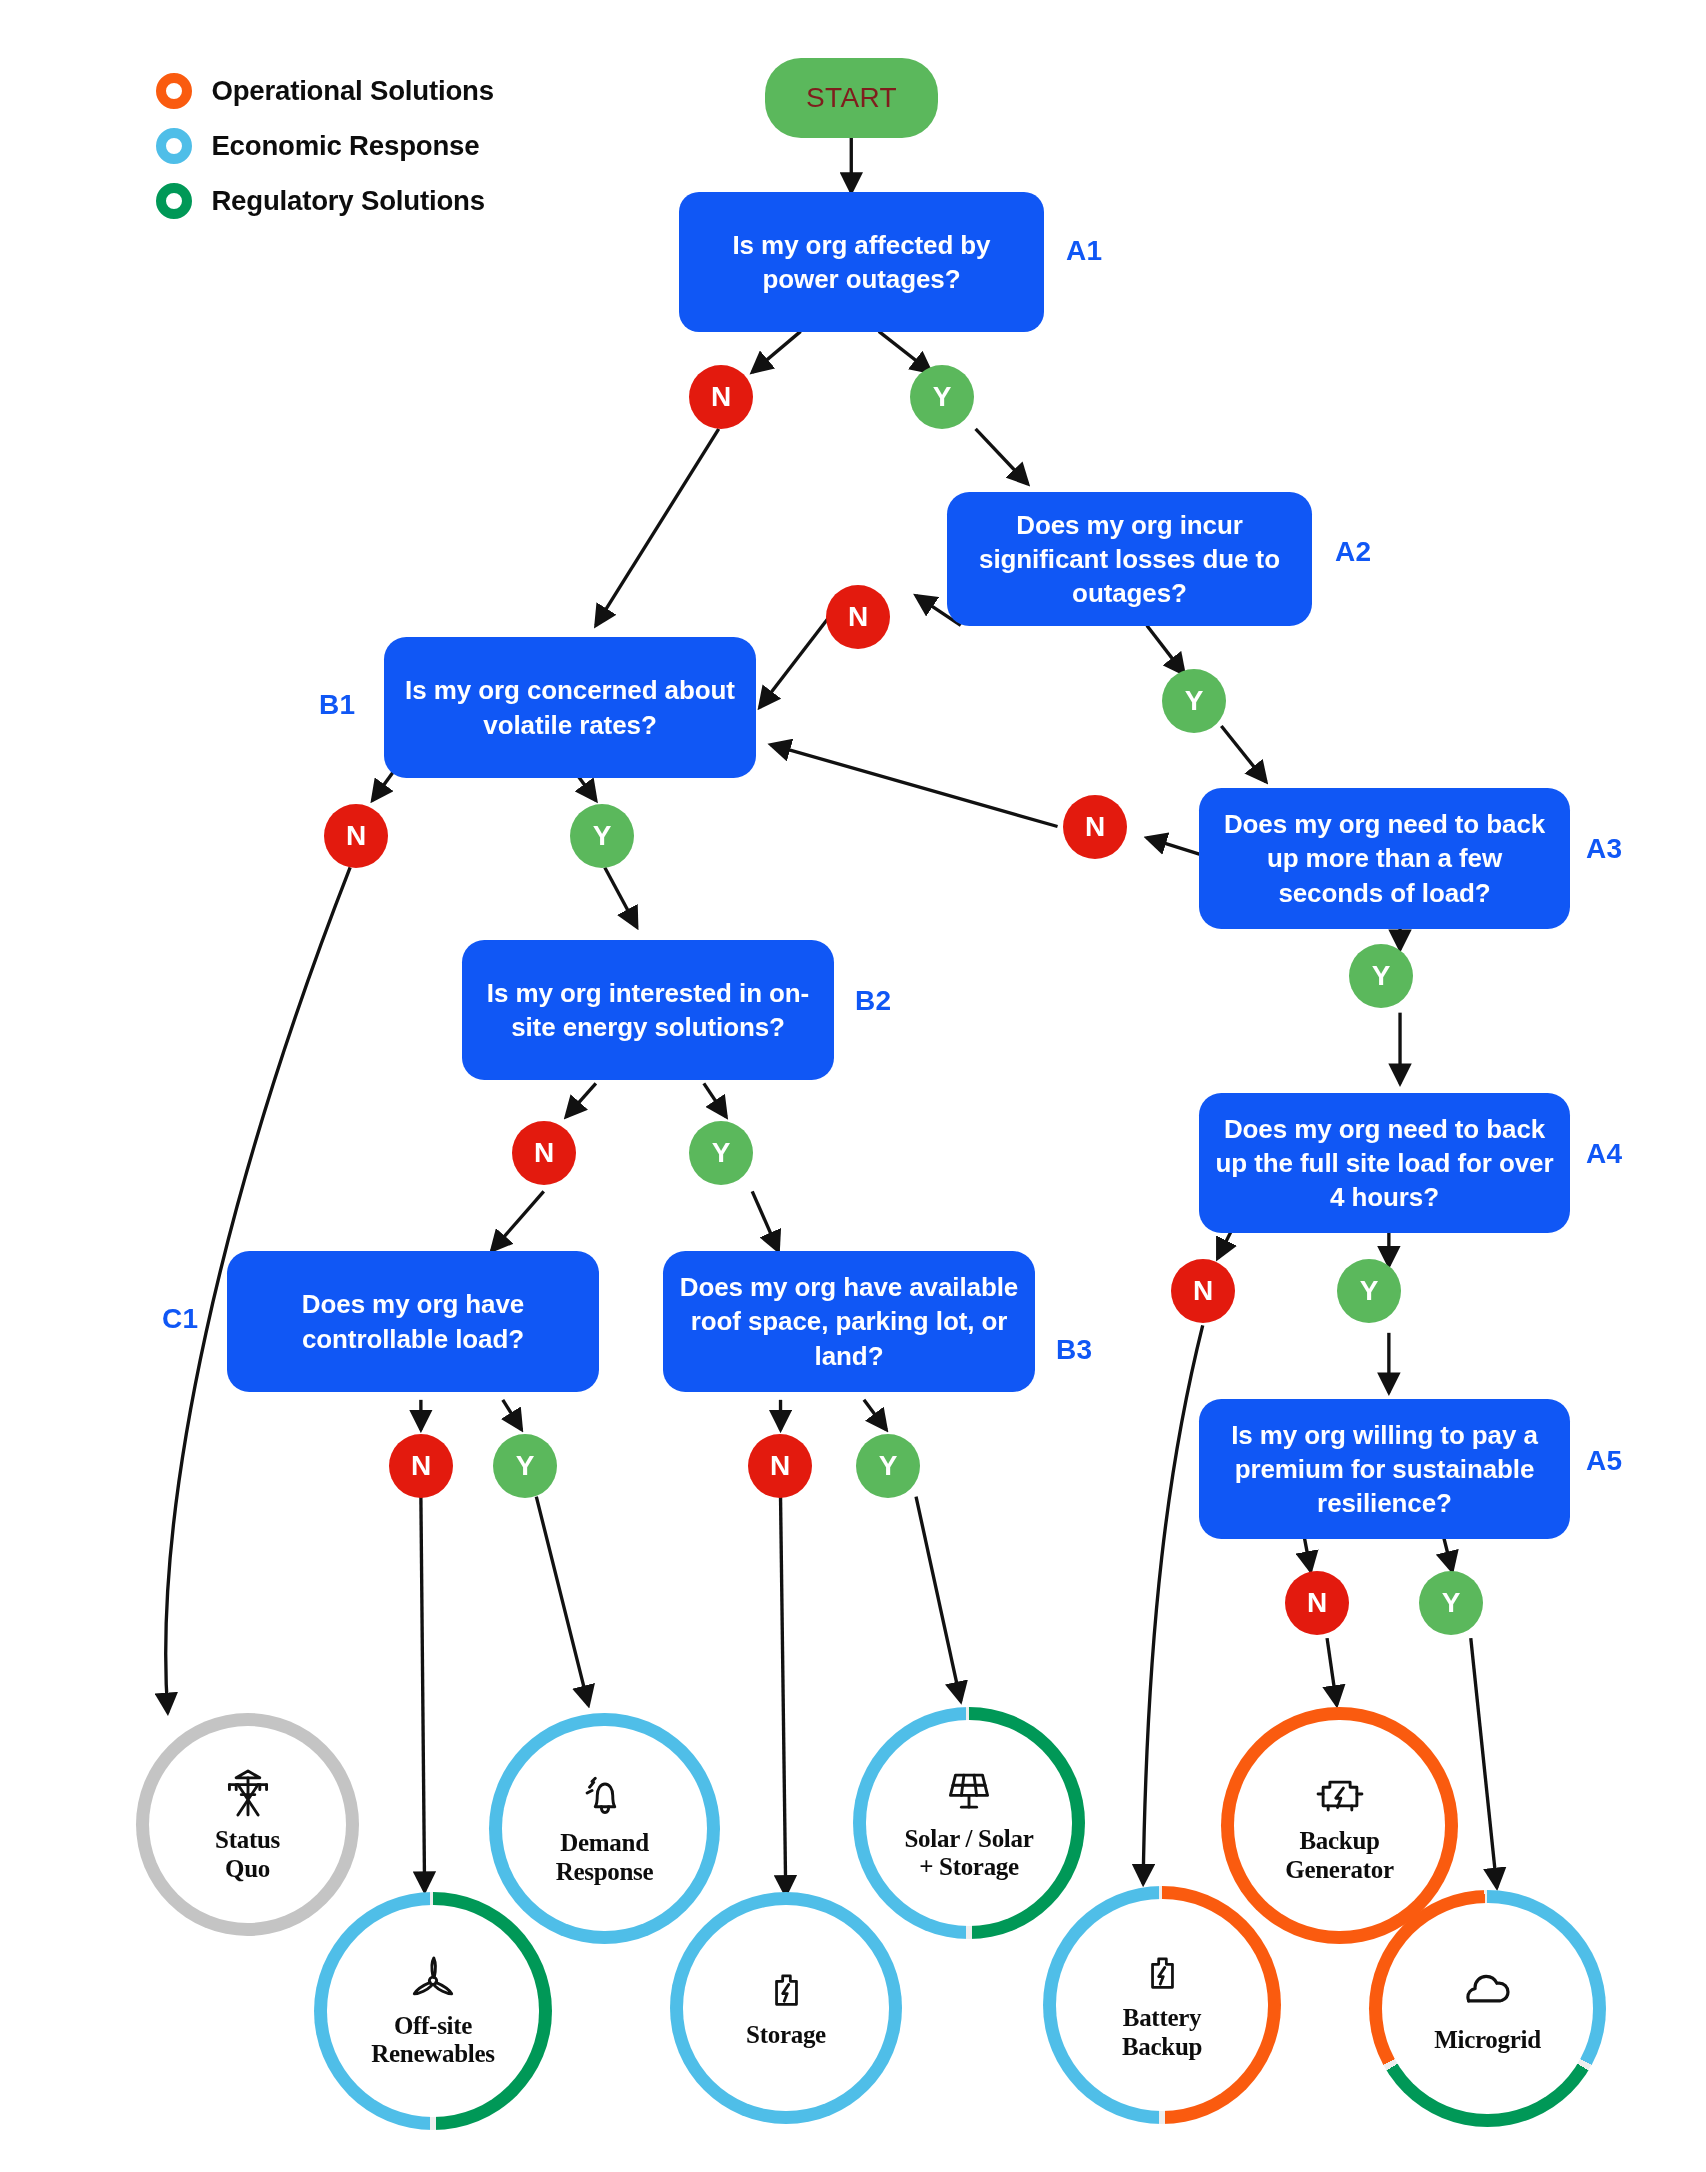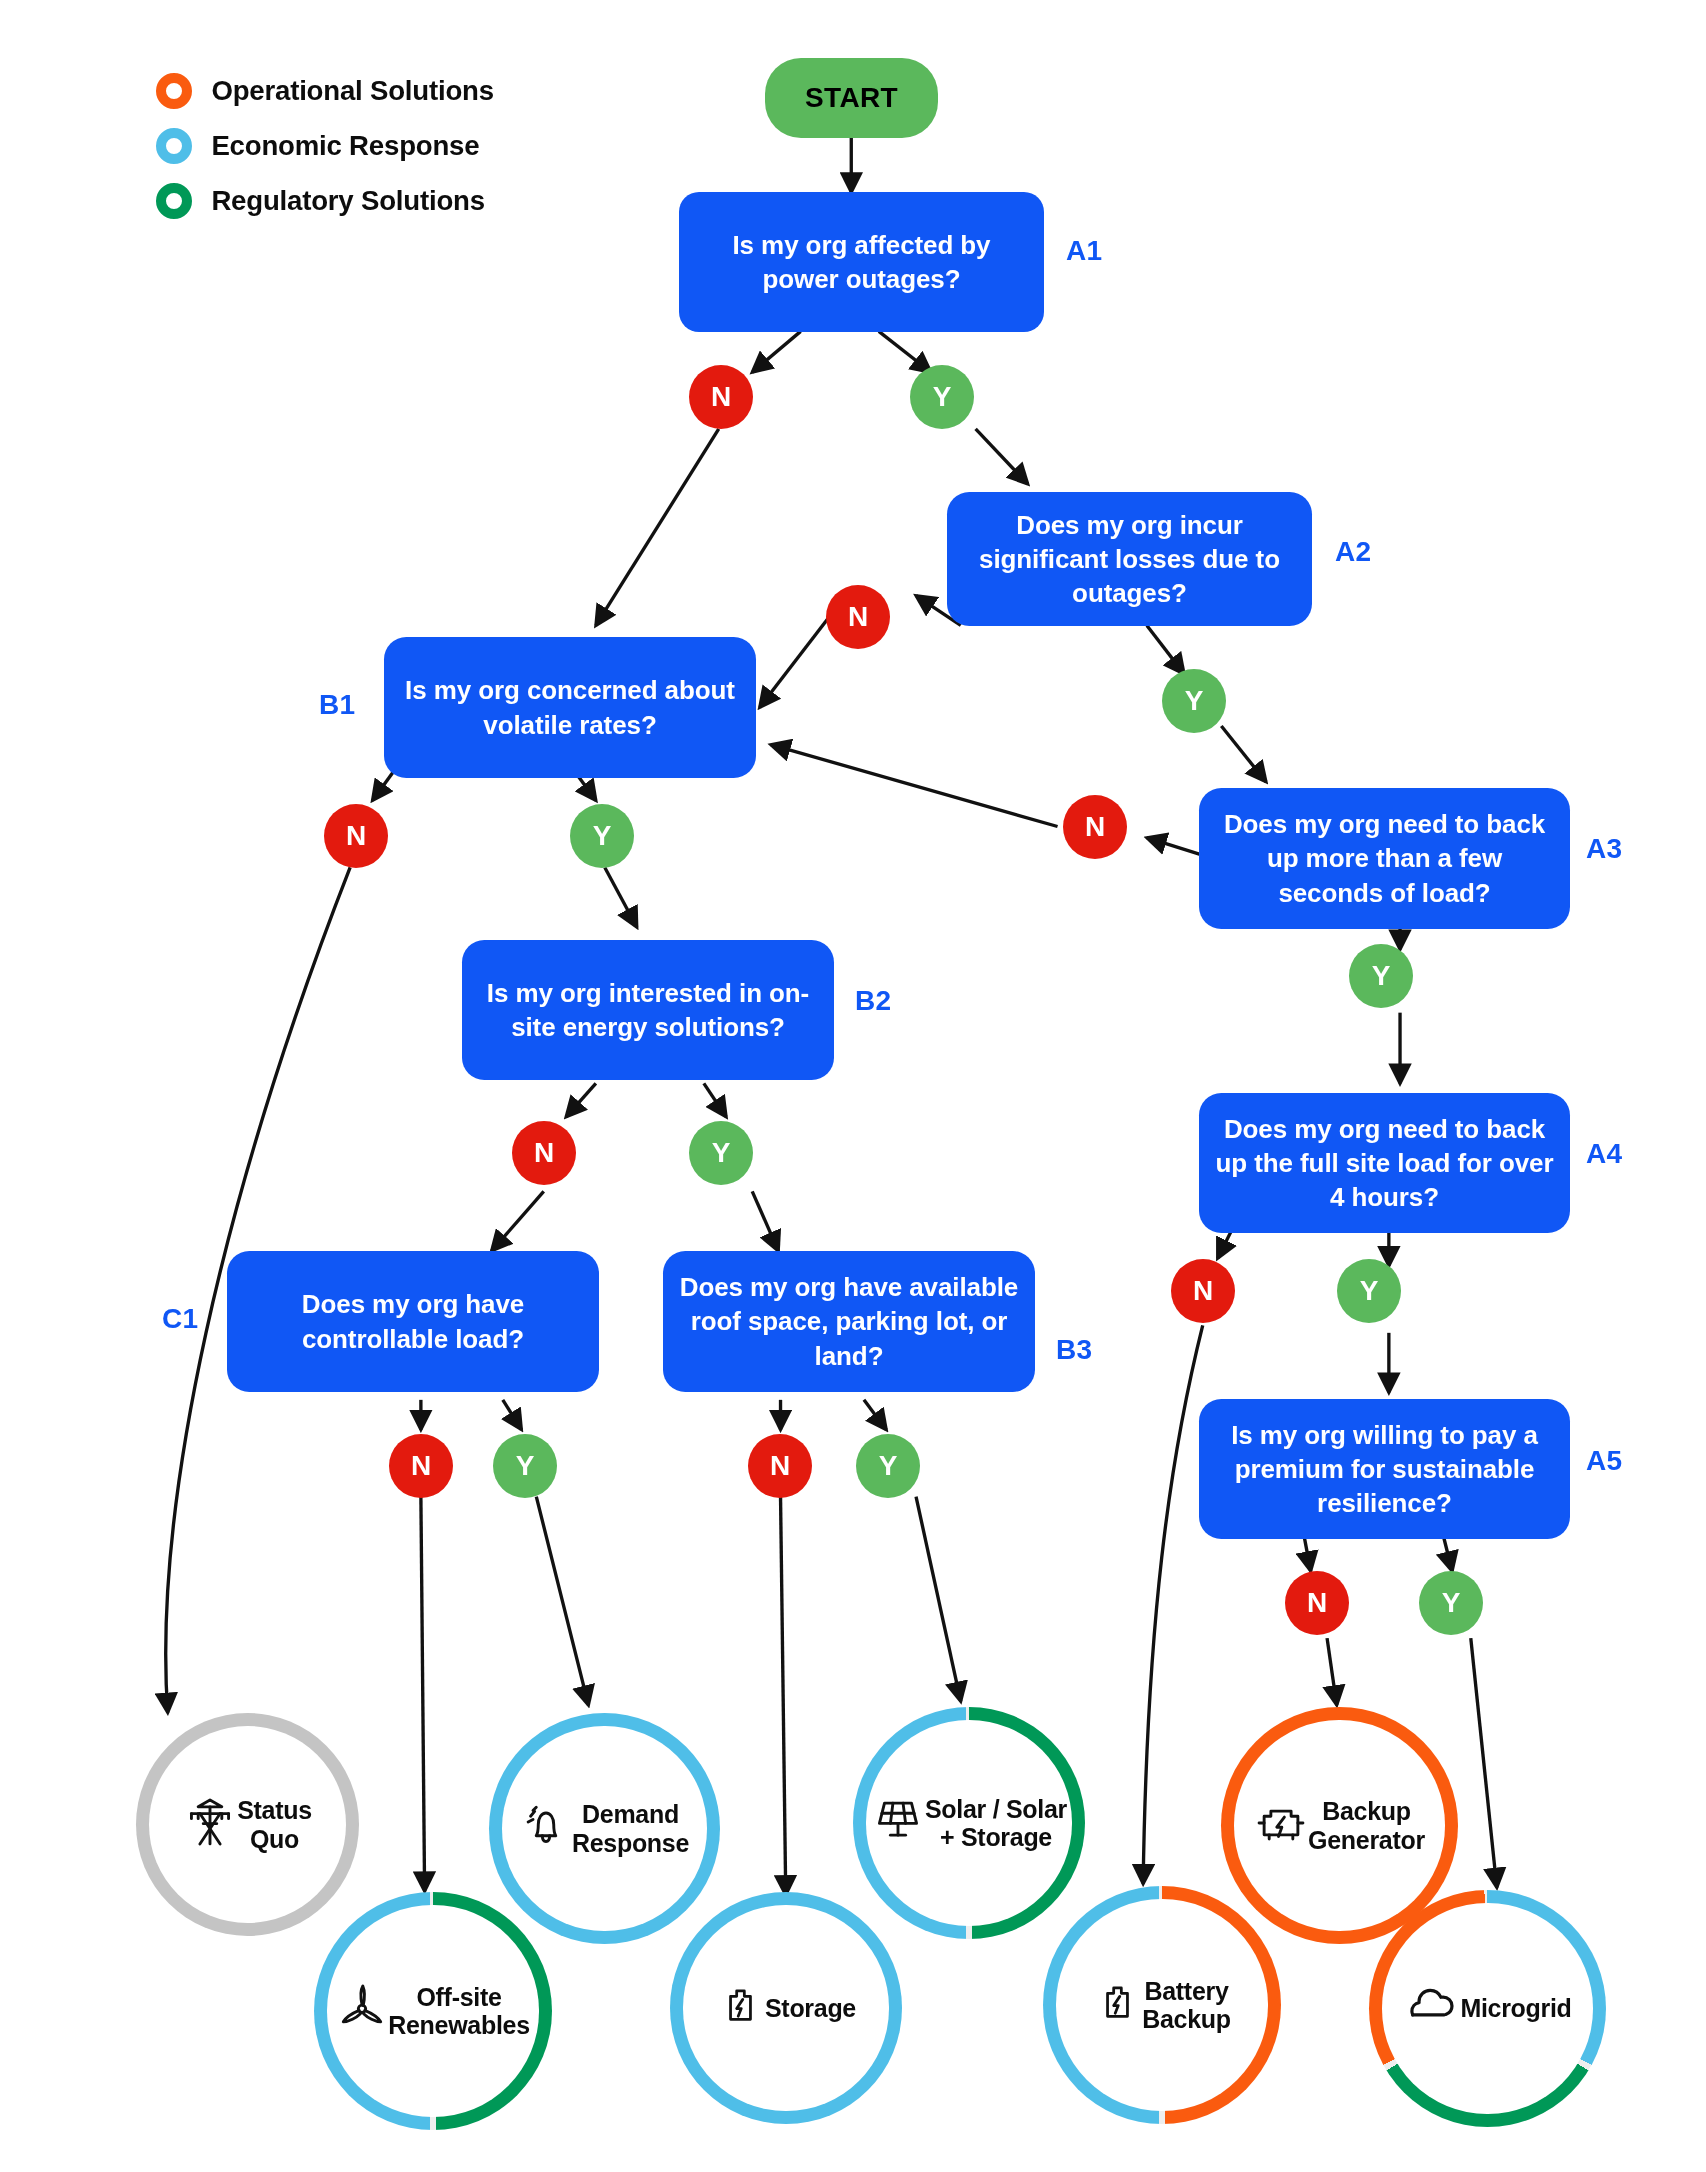--- a/index.html
+++ b/index.html
@@ -44,23 +44,23 @@
     font-size: 28px;
     font-weight: 700;
     letter-spacing: 0.2px;
   }
 
   
   .startpill {
     position: absolute;
     background: #5BB85C;
     border-radius: 36px;
-    color: #000000;
+    color: #7f1d1d;
     font-size: 28px;
-    font-weight: 700;
+    font-weight: 400;
     display: flex; align-items: center; justify-content: center;
     letter-spacing: 0.4px;
   }
 
   
   .yn {
     position: absolute;
     width: 64px; height: 64px;
     border-radius: 50%;
     color: #ffffff;
@@ -79,24 +79,25 @@
     display: flex; align-items: center; justify-content: center;
   }
   .donut .hole {
     position: absolute;
     background: #ffffff;
     border-radius: 50%;
   }
   .donut .inner {
     position: relative;
     z-index: 3;
-    display: flex; flex-direction: row;
+    display: flex; flex-direction: column;
     align-items: center; justify-content: center;
     width: 100%;
     text-align: center;
+    font-family: Liberation Serif, serif;
   }
   .donut .oicon { margin-bottom: 6px; line-height: 0; }
   .donut .olabel {
     font-size: 25px; font-weight: 700; color: #0d0d0d;
     line-height: 1.14; letter-spacing: -0.3px; white-space: pre-line;
   }
 </style>
 </head>
 <body>
 

